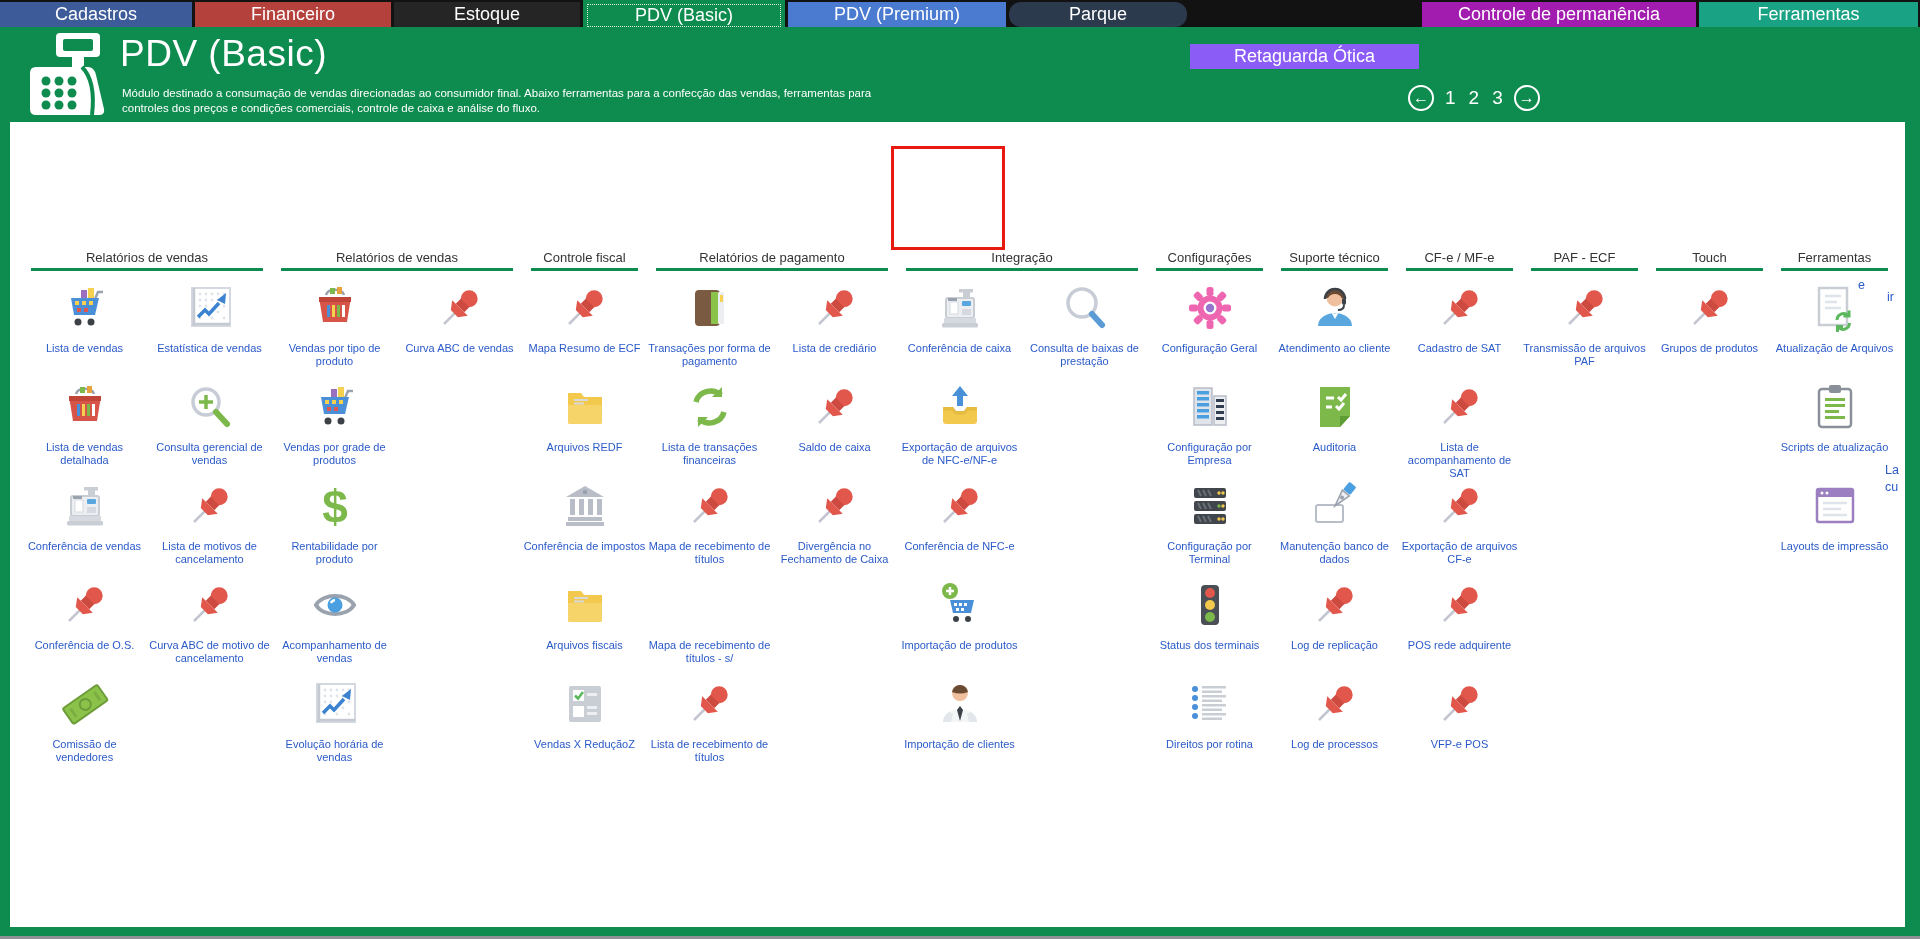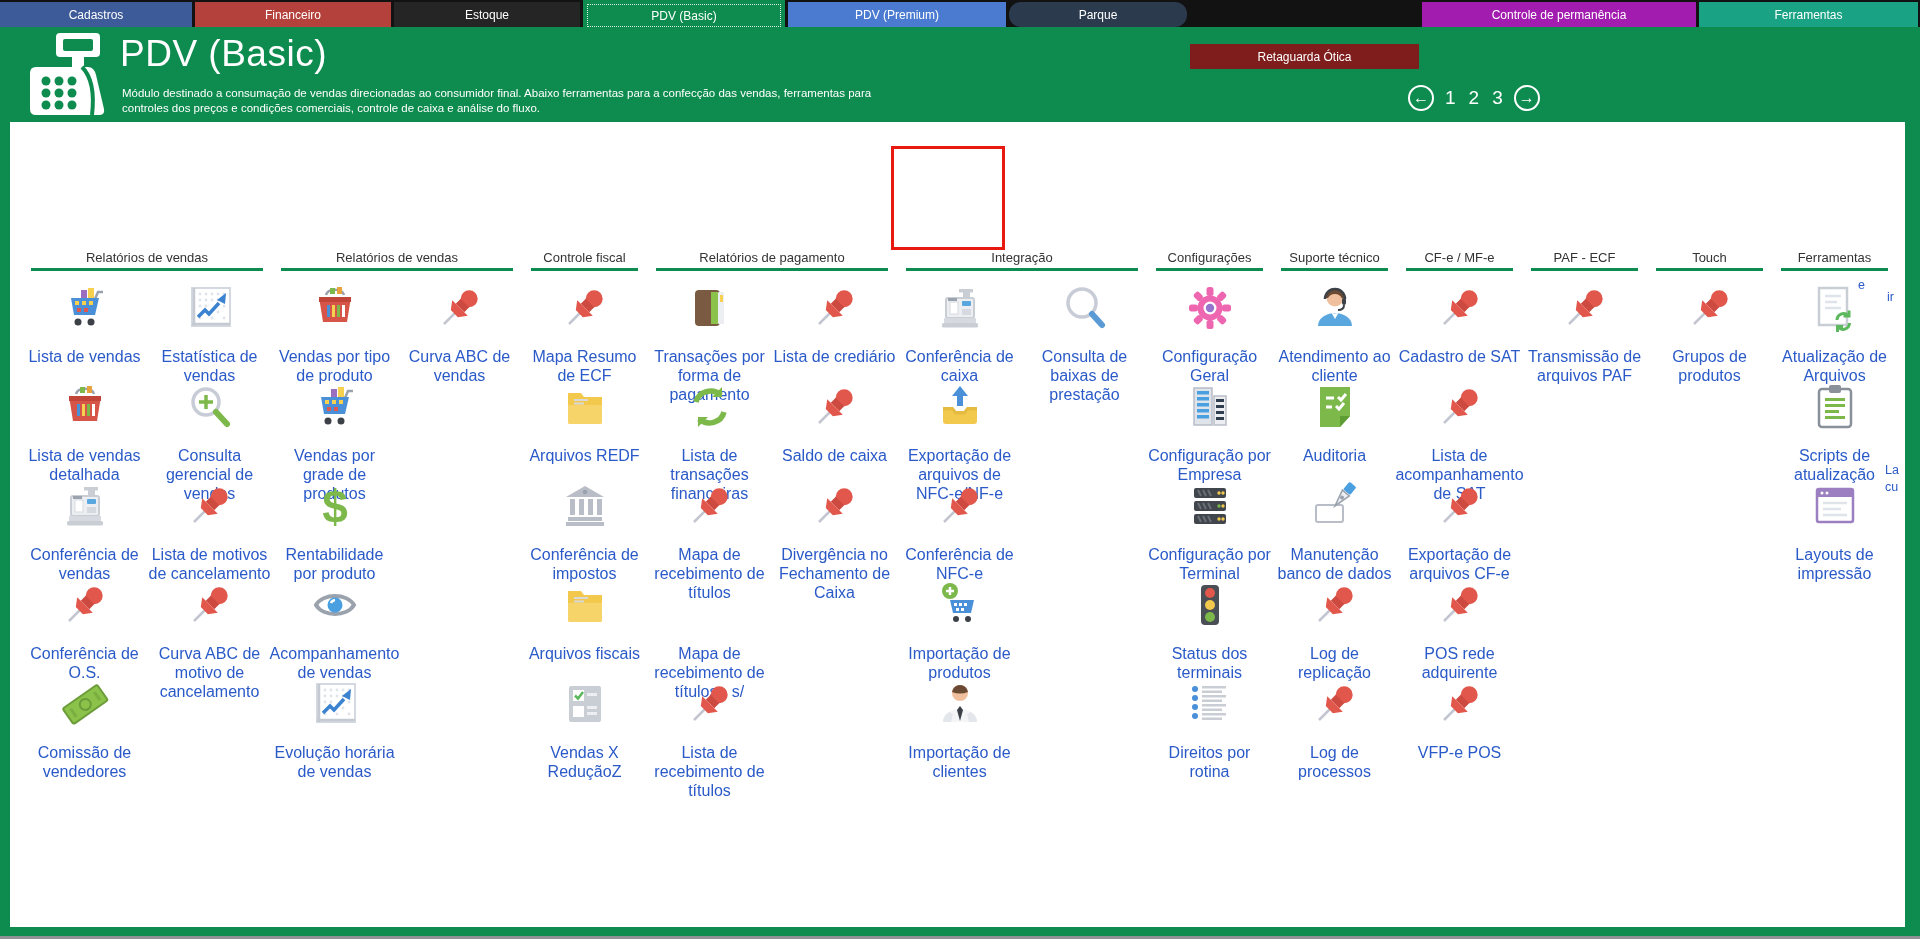--- a/index.html
+++ b/index.html
@@ -1,21 +1,21 @@
 <!DOCTYPE html>
 <html><head>
 <meta charset="utf-8">
 <style>
   html,body{margin:0;padding:0;background:#888;}
   *{box-sizing:border-box;}
   #screen{position:relative;width:1920px;height:939px;background:#fff;overflow:hidden;
     font-family:"Liberation Sans","DejaVu Sans",sans-serif;}
   
   .tabbar{position:absolute;left:0;top:0;width:1920px;height:27px;background:#121212;display:flex;z-index:6;}
-  .tab{height:25px;margin:2px 3px 0 0;color:#fff;font-size:12px;display:flex;align-items:center;justify-content:center;cursor:pointer;flex:none;}
+  .tab{height:25px;margin:2px 3px 0 0;color:#fff;font-size:18px;display:flex;align-items:center;justify-content:center;cursor:pointer;flex:none;}
   .tab.selected{height:31px;margin-top:0;outline:1px dotted rgba(255,255,255,.85);outline-offset:-5px;z-index:7;}
   
   .header{position:absolute;left:0;top:27px;width:1920px;height:95px;background:#0e8c4f;color:#fff;z-index:5;}
   .logo{position:absolute;left:22px;top:6px;}
   .title{position:absolute;left:120px;top:6px;font-size:37px;font-weight:300;letter-spacing:.5px;}
   .desc{position:absolute;left:122px;top:59px;width:775px;font-size:11.5px;line-height:1.32;}
   .pager{position:absolute;left:1408px;top:58px;display:flex;align-items:center;gap:9px;}
   .pbtn{width:26px;height:26px;border:2px solid #fff;border-radius:50%;display:flex;align-items:center;justify-content:center;font-size:16px;cursor:pointer;line-height:1;}
   .pnum{font-size:19px;cursor:pointer;padding:0 2px;}
   
@@ -27,36 +27,36 @@
   .groups{position:absolute;left:14px;top:127px;display:flex;align-items:flex-start;z-index:1;}
   .group{flex:none;}
   .gheader{height:19px;font-size:13px;color:#333;text-align:center;line-height:18px;white-space:nowrap;overflow:hidden;}
   .gline{height:3px;background:#0e8c4f;margin:0 9px;}
   .gcols{display:flex;margin-top:6px;}
   .gcol{width:125px;display:flex;flex-direction:column;}
   .cell{width:125px;height:99px;display:flex;flex-direction:column;align-items:center;cursor:pointer;}
   .cell.empty{cursor:default;}
   .icon{width:48px;height:48px;margin-top:7px;flex:none;}
   .icon svg{width:48px;height:48px;display:block;}
-  .clabel{margin-top:16px;font-size:16px;line-height:1.18;color:#2a5ac8;text-align:center;padding:0 1px;}
+  .clabel{margin-top:10px;font-size:11px;line-height:1.18;color:#2a5ac8;text-align:center;padding:0 1px;}
   .hlbox{position:absolute;left:891px;top:146px;width:114px;height:104px;border:3px solid #e8190f;z-index:4;pointer-events:none;}
   .frag{position:absolute;font-size:12.5px;color:#2a5ac8;white-space:nowrap;z-index:2;}
 </style>
 </head>
 <body>
 
 <div id="screen">
   <div class="tabbar">
       <div class="tab" style="background: rgb(61, 90, 153); width: 192px;">Cadastros</div>
       <div class="tab" style="background: rgb(181, 65, 61); width: 196px;">Financeiro</div>
       <div class="tab" style="background: rgb(37, 37, 37); width: 186px;">Estoque</div>
       <div class="tab selected" style="background: rgb(14, 140, 79); width: 202px;">PDV (Basic)</div>
       <div class="tab" style="background: rgb(74, 123, 208); width: 218px;">PDV (Premium)</div>
       <div class="tab" style="background: rgb(44, 58, 78); width: 178px; border-radius: 12px;">Parque</div>
-      <div class="tab" style="background: #7f1d1d; width: 229px; margin-top: 44px;">Retaguarda Ótica</div>
+      <div class="tab" style="background: #8b5cf6; width: 229px; margin-top: 44px;">Retaguarda Ótica</div>
       <div class="tab" style="background: #a21caf; width: 274px;">Controle de permanência</div>
       <div class="tab" style="background: rgb(25, 163, 132); width: 219px;">Ferramentas</div>
     </div>
 
   <div class="header">
     <div class="logo">
       <svg width="92" height="84" viewBox="0 0 92 84">
         <rect x="34" y="0" width="44" height="24" rx="4" fill="#fff"></rect>
         <rect x="41" y="6" width="30" height="12" rx="2" fill="#0e8c4f"></rect>
         <rect x="50" y="24" width="12" height="10" fill="#fff"></rect>

